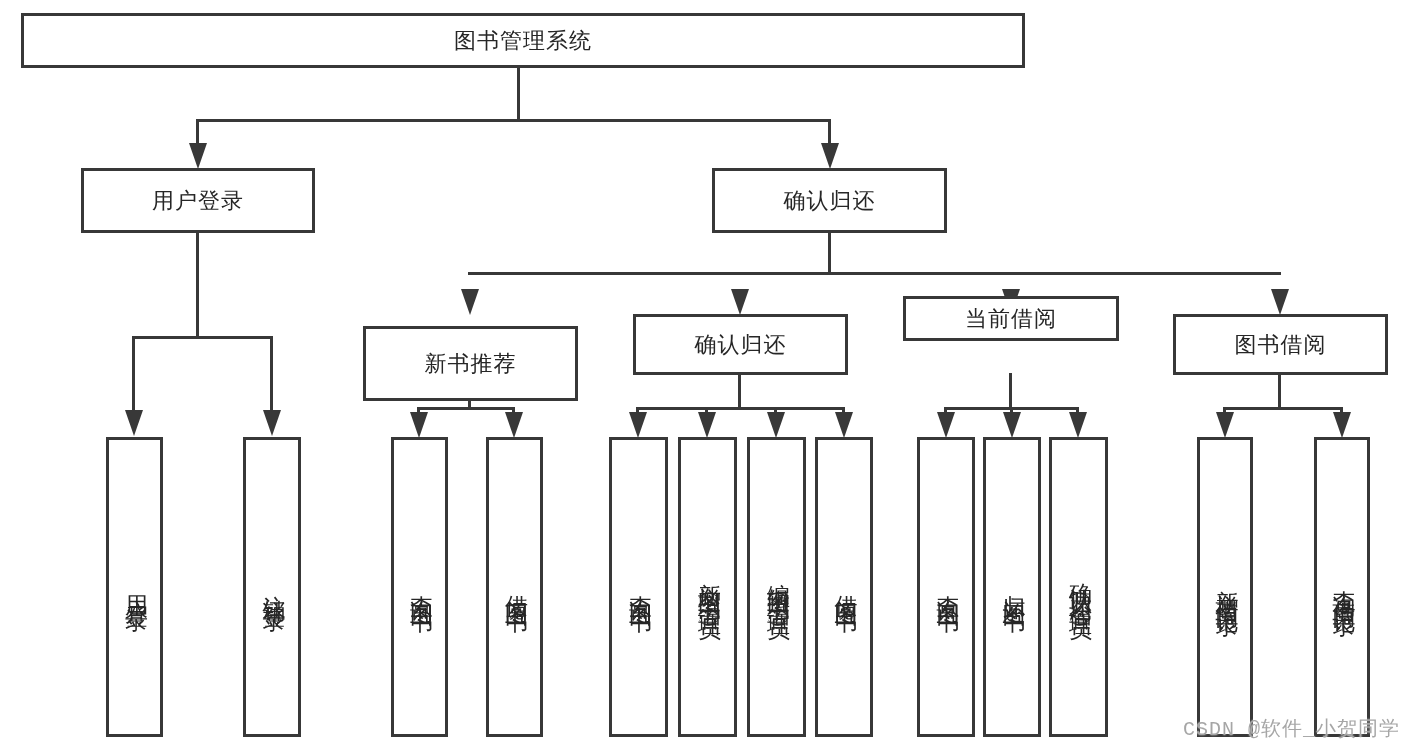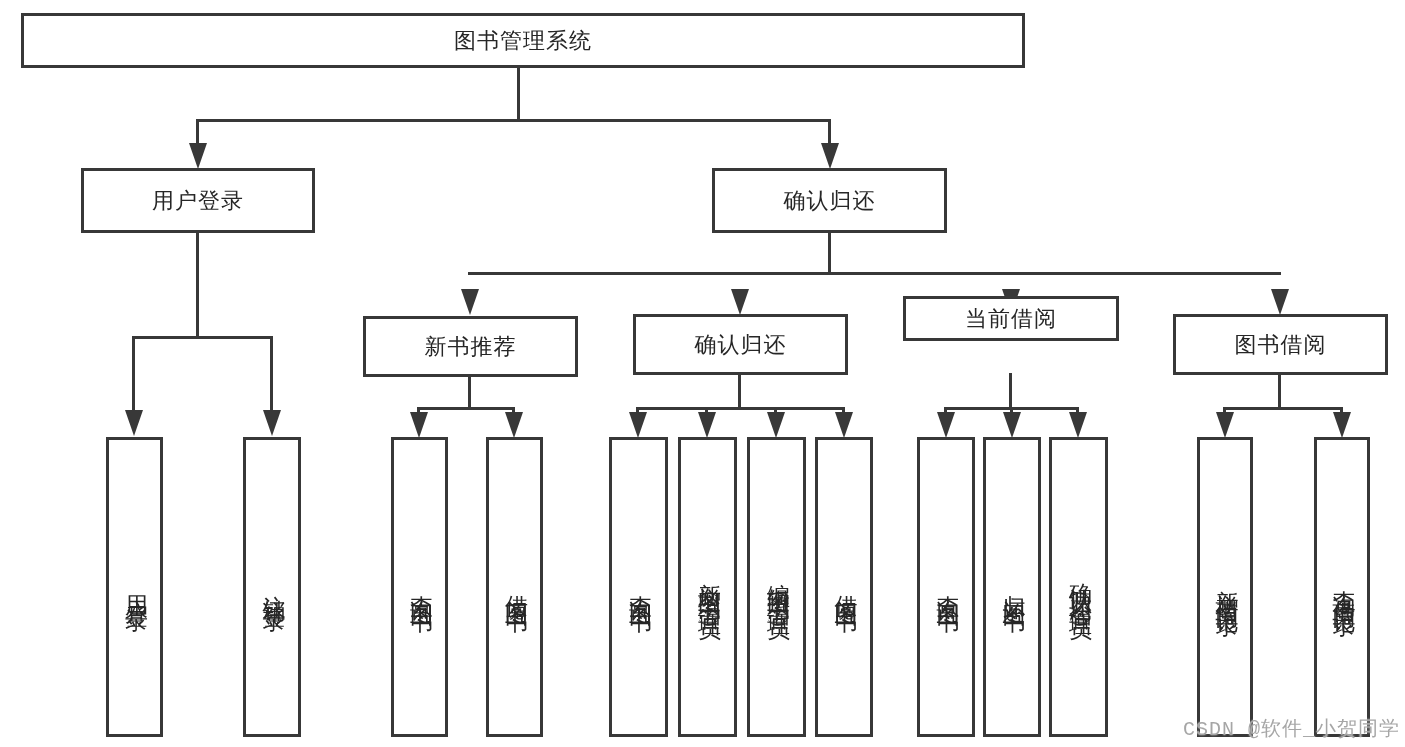--- a/index.html
+++ b/index.html
@@ -101,21 +101,21 @@
     <span>图书管理系统</span>
   </div>
 
   <div class="hnode" style="left:81px;top:168px;width:234px;height:65px">
     <span>用户登录</span>
   </div>
   <div class="hnode" style="left:712px;top:168px;width:235px;height:65px">
     <span>确认归还</span>
   </div>
 
-  <div class="hnode" style="left:363px;top:316px;width:215px;height:61px">
+  <div class="hnode" style="left:363px;top:326px;width:215px;height:75px">
     <span>新书推荐</span>
   </div>
   <div class="hnode" style="left:633px;top:314px;width:215px;height:61px">
     <span>确认归还</span>
   </div>
   <div class="hnode" style="left:903px;top:296px;width:216px;height:45px">
     <span>当前借阅</span>
   </div>
   <div class="hnode" style="left:1173px;top:314px;width:215px;height:61px">
     <span>图书借阅</span>

